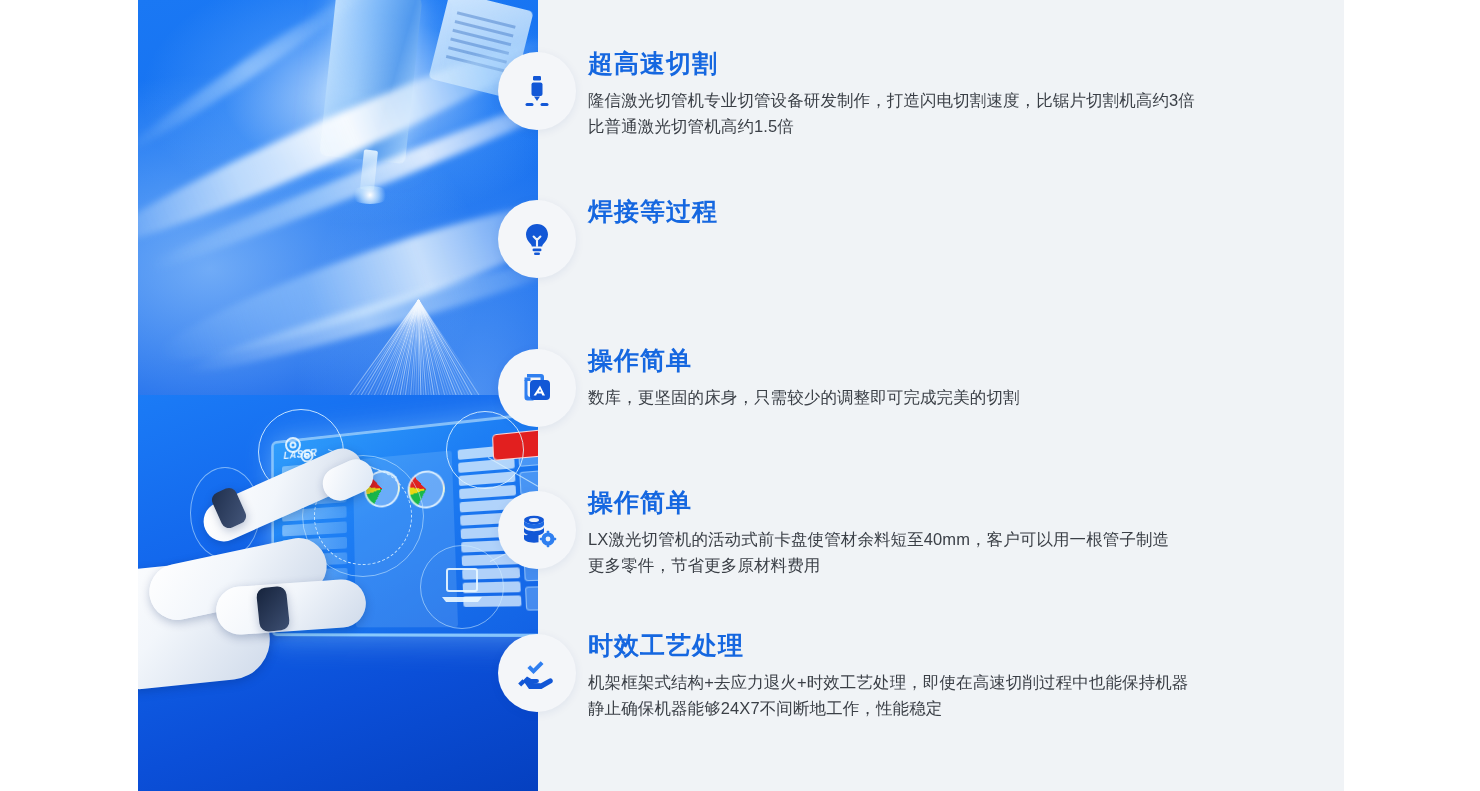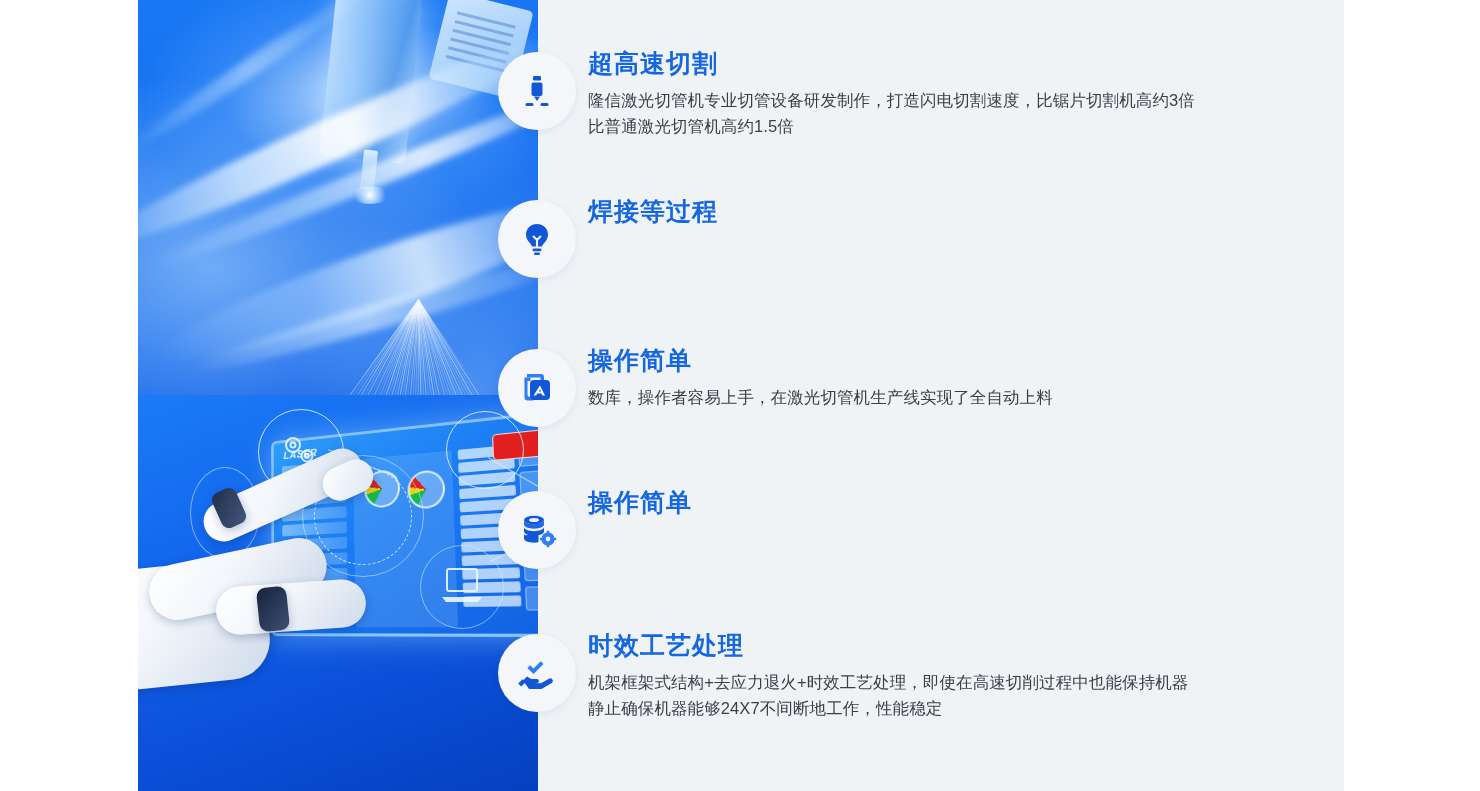--- a/index.html
+++ b/index.html
@@ -422,21 +422,21 @@
           <path d="M7.5 9.5h6V13h-6z" fill="#2f7ff0"></path>
           <path d="M7.5 12h3v14a3 3 0 0 0 3 3h3v3.5h-6a3 3 0 0 1-3-3z" fill="#2f7ff0"></path>
           <rect x="13" y="12" width="20" height="20" rx="4" fill="#1257d6"></rect>
           <path d="M23 17.5l5 10h-2.6l-1-2.1h-4.3l-1 2.1H16.6z" fill="#ffffff"></path>
           <path d="M23 21.3l1.1 2.3h-2.2z" fill="#1257d6"></path>
         </svg>
       </div>
       <div class="f-text">
         <div class="f-title">操作简单</div>
         <div class="f-desc">
-          <div>数库，操作者容易上手，在激光切管机生产线实现了全自动上料</div>
+          <div>数库，更坚固的床身，只需较少的调整即可完成完美的切割</div>
         </div>
       </div>
     </div>
 
     <div class="feature f4">
       <div class="icon-circle">
         <svg width="40" height="40" viewBox="0 0 40 40">
           <ellipse cx="17" cy="10" rx="10" ry="4.2" fill="#1257d6"></ellipse>
           <path d="M7 10v4.5c0 2.3 4.5 4.2 10 4.2s10-1.9 10-4.2V10c0 2.3-4.5 4.2-10 4.2S7 12.3 7 10z" fill="#1e6ae4"></path>
           <ellipse cx="17" cy="10" rx="5" ry="2.1" fill="#eef2f8"></ellipse>
@@ -449,20 +449,24 @@
               <rect x="5.7" y="-1.2" width="2.6" height="3.4" rx=".7"></rect>
               <rect x="5.7" y="11.8" width="2.6" height="3.4" rx=".7"></rect>
               <rect x="-1.2" y="5.7" width="3.4" height="2.6" rx=".7"></rect>
               <rect x="11.8" y="5.7" width="3.4" height="2.6" rx=".7"></rect>
             </g>
           </g>
         </svg>
       </div>
       <div class="f-text">
         <div class="f-title">操作简单</div>
+        <div class="f-desc">
+          <div>LX激光切管机的活动式前卡盘使管材余料短至40mm，客户可以用一根管子制造</div>
+          <div>更多零件，节省更多原材料费用</div>
+        </div>
       </div>
     </div>
 
     <div class="feature f5">
       <div class="icon-circle">
         <svg width="40" height="40" viewBox="0 0 40 40">
           <path d="M16.5 15.5l-3.3-3.3-2.8 2.8 6.1 6.1 10-10-2.8-2.8z" fill="#2f7ff0"></path>
           <path d="M6 27.5l4-4 4.3 2.6h5.6a2 2 0 0 1 0 4h-4.3l8.3.2 8.1-4.6a2.6 2.6 0 0 1 3.2 4L24.5 36H12z" fill="#1257d6"></path>
           <path d="M5.5 26.2l3 3-4.3 4.3-3-3z" fill="#1257d6"></path>
         </svg>

